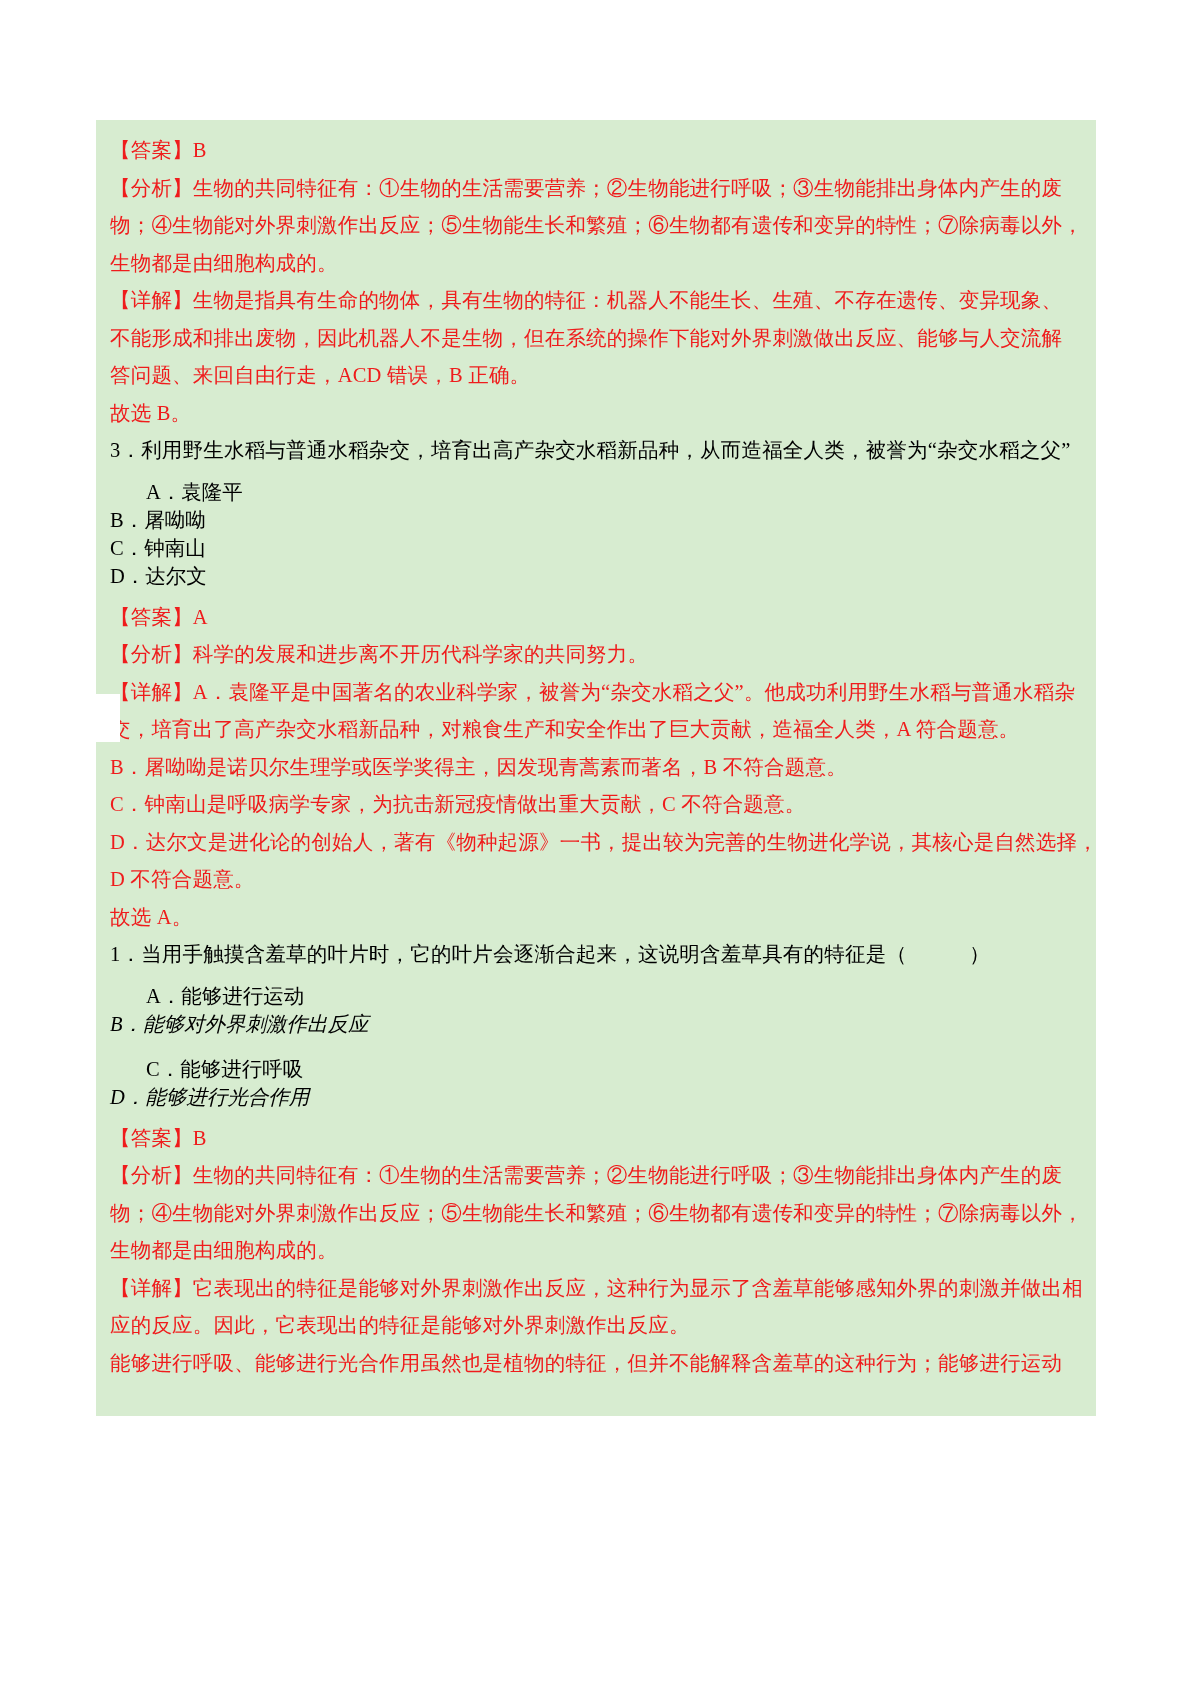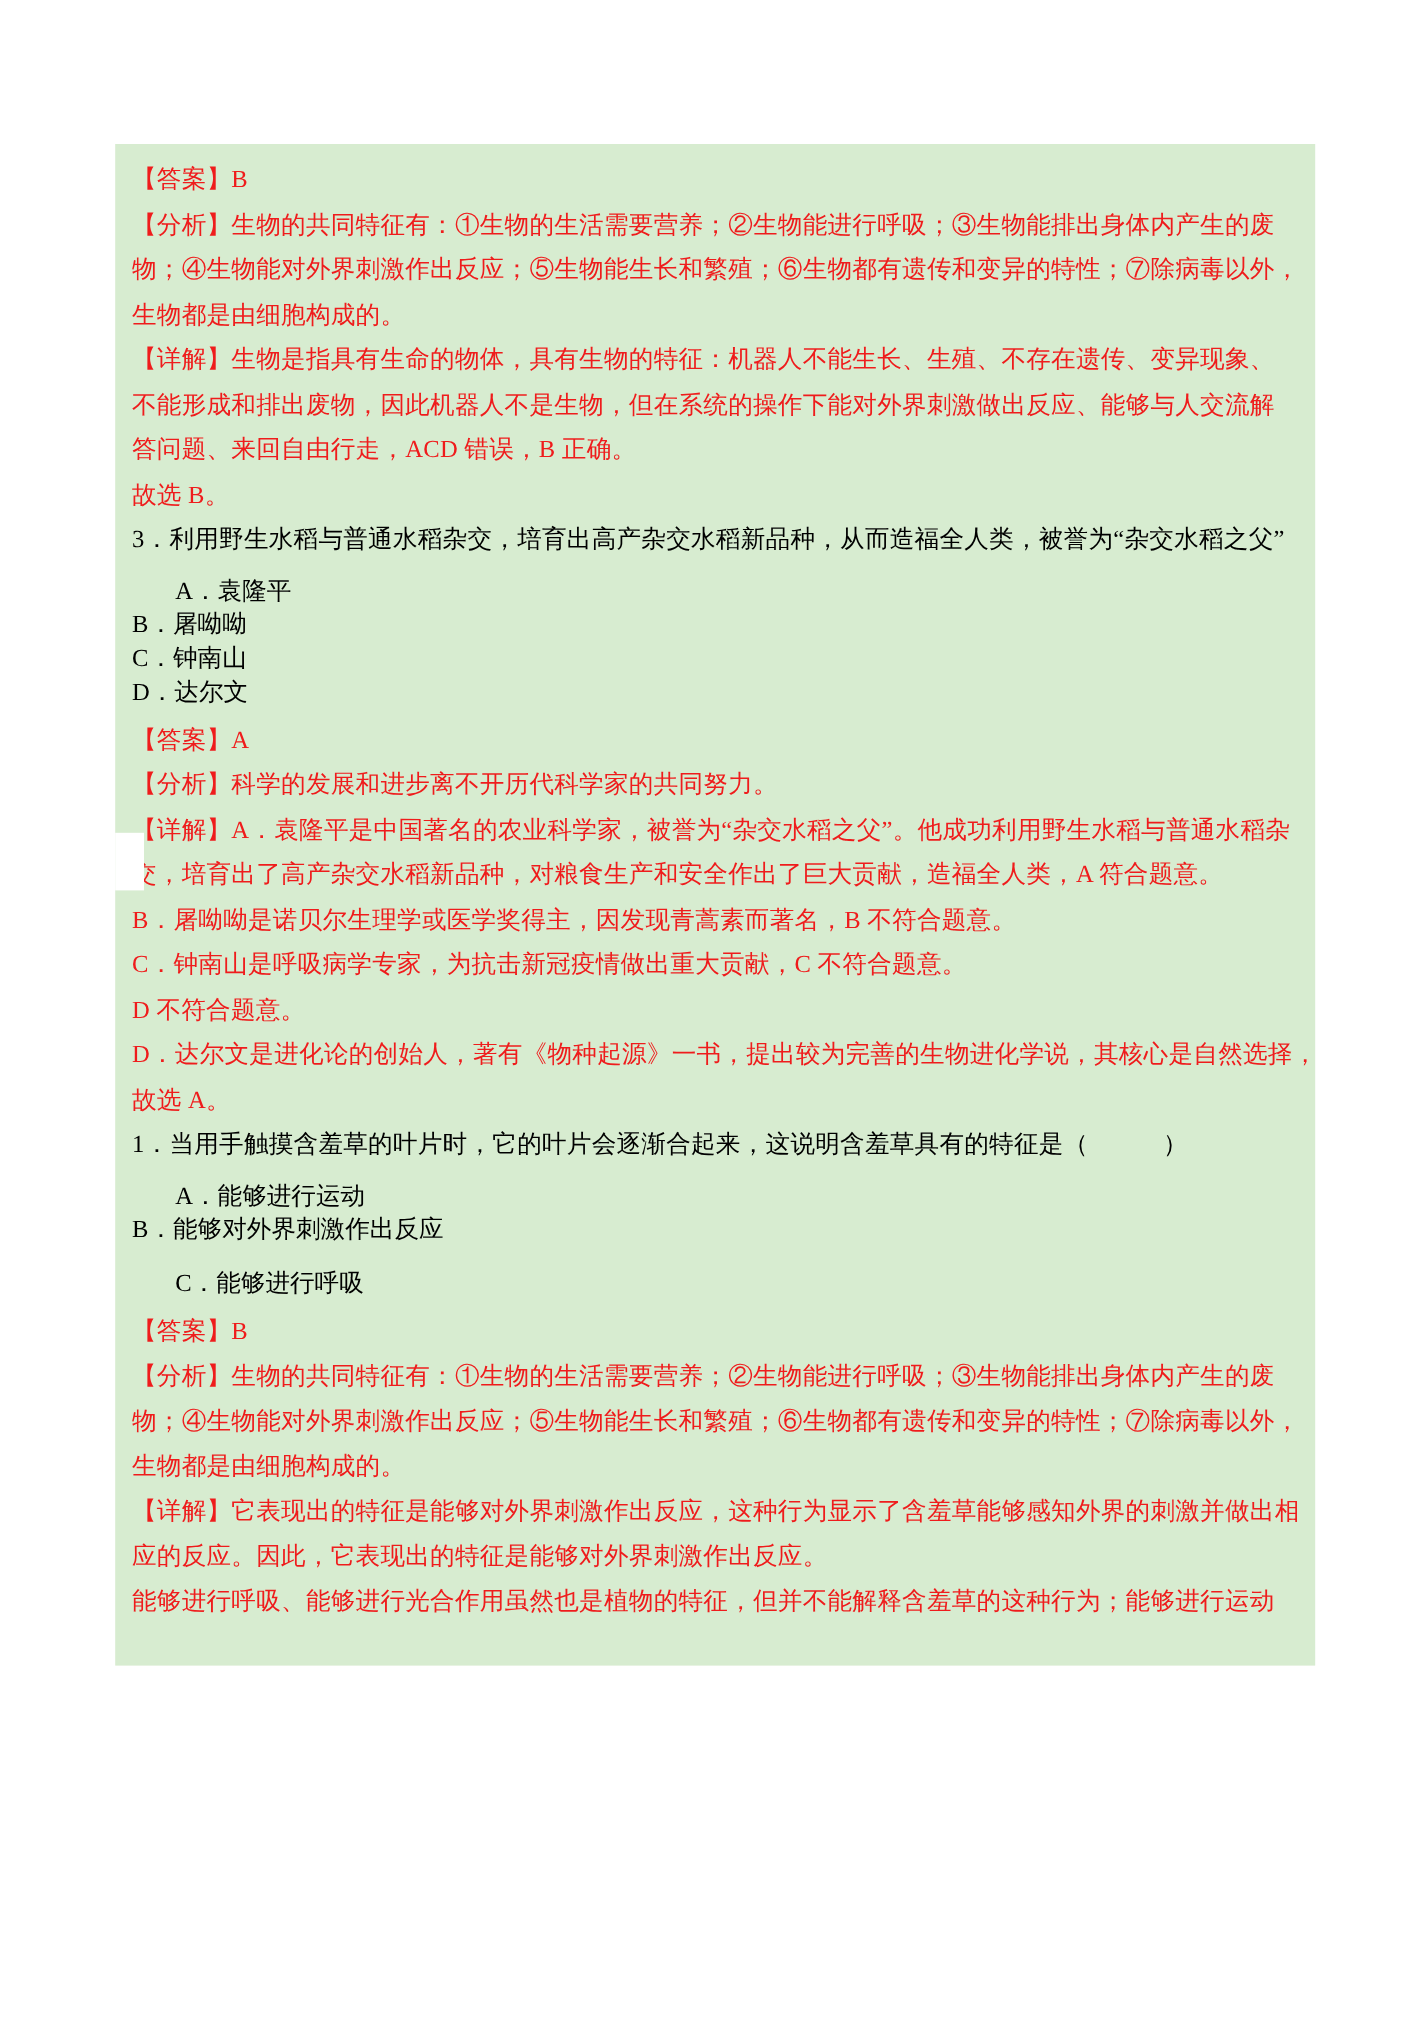--- a/index.html
+++ b/index.html
@@ -53,21 +53,21 @@
     flex-direction: column;
   }
   .opt-row .op {
     display: inline-block;
   }
   .opt-a { width: 210px; margin-left: 36px; }
   .opt-b { width: 225px; }
   .opt-c { width: 215px; }
   .opt-d { width: 200px; }
   .opt-row2 .op2a { width: 390px; margin-left: 36px;}
-  .opt-row2 .op2b { width: 300px; }
+  .opt-row2 .op2b { width: 300px; font-style: italic; }
   .white-notch {
     position: absolute;
     background: #ffffff;
   }
 </style>
 </head>
 <body>
 
 <div class="page">
   <div class="content-block">
@@ -89,32 +89,33 @@
       <span class="op opt-c">C．钟南山</span>
       <span class="op opt-d">D．达尔文</span>
     </div>
 
     <div class="line red">【答案】A</div>
     <div class="line red">【分析】科学的发展和进步离不开历代科学家的共同努力。</div>
     <div class="line red">【详解】A．袁隆平是中国著名的农业科学家，被誉为“杂交水稻之父”。他成功利用野生水稻与普通水稻杂</div>
     <div class="line red">交，培育出了高产杂交水稻新品种，对粮食生产和安全作出了巨大贡献，造福全人类，A 符合题意。</div>
     <div class="line red">B．屠呦呦是诺贝尔生理学或医学奖得主，因发现青蒿素而著名，B 不符合题意。</div>
     <div class="line red">C．钟南山是呼吸病学专家，为抗击新冠疫情做出重大贡献，C 不符合题意。</div>
+    <div class="line red">D．达尔文是进化论的创始人，著有《物种起源》一书，提出较为完善的生物进化学说，其核心是自然选择，</div>
     <div class="line red">D 不符合题意。</div>
-    <div class="line red">D．达尔文是进化论的创始人，著有《物种起源》一书，提出较为完善的生物进化学说，其核心是自然选择，</div>
     <div class="line red">故选 A。</div>
 
     <div class="line black">1．当用手触摸含羞草的叶片时，它的叶片会逐渐合起来，这说明含羞草具有的特征是（　　　）</div>
 
     <div class="opt-row opt-row2">
       <span class="op op2a">A．能够进行运动</span>
       <span class="op op2b">B．能够对外界刺激作出反应</span>
     </div>
     <div class="opt-row opt-row2">
       <span class="op op2a">C．能够进行呼吸</span>
+      <span class="op op2b">D．能够进行光合作用</span>
     </div>
 
     <div class="line red">【答案】B</div>
     <div class="line red">【分析】生物的共同特征有：①生物的生活需要营养；②生物能进行呼吸；③生物能排出身体内产生的废</div>
     <div class="line red">物；④生物能对外界刺激作出反应；⑤生物能生长和繁殖；⑥生物都有遗传和变异的特性；⑦除病毒以外，</div>
     <div class="line red">生物都是由细胞构成的。</div>
     <div class="line red">【详解】它表现出的特征是能够对外界刺激作出反应，这种行为显示了含羞草能够感知外界的刺激并做出相</div>
     <div class="line red">应的反应。因此，它表现出的特征是能够对外界刺激作出反应。</div>
     <div class="line red">能够进行呼吸、能够进行光合作用虽然也是植物的特征，但并不能解释含羞草的这种行为；能够进行运动</div>
 

